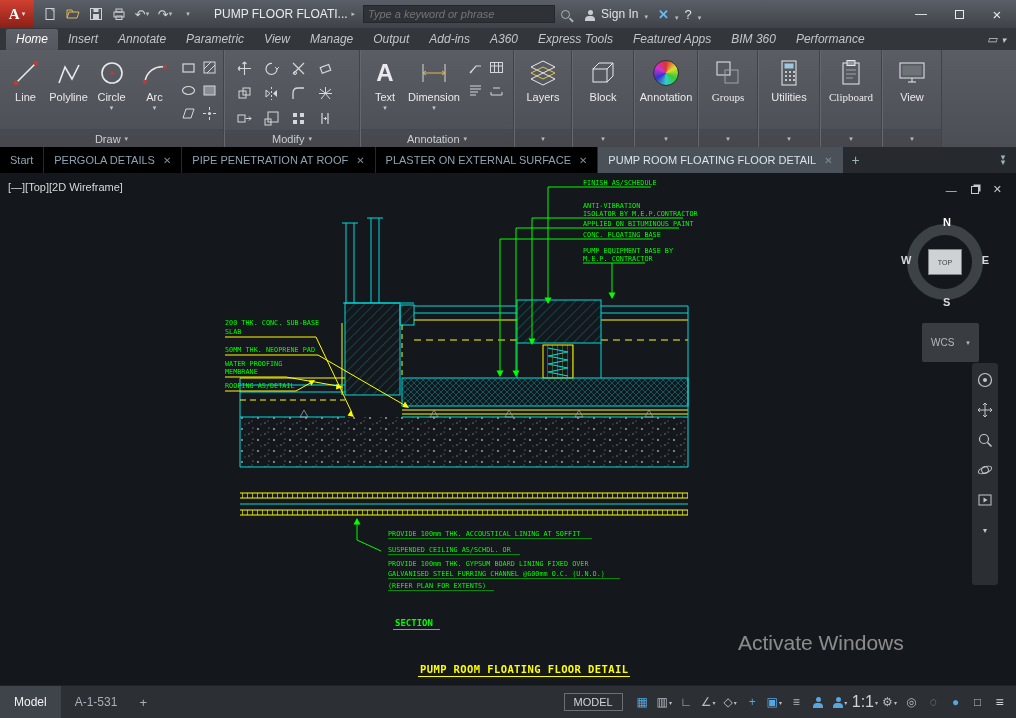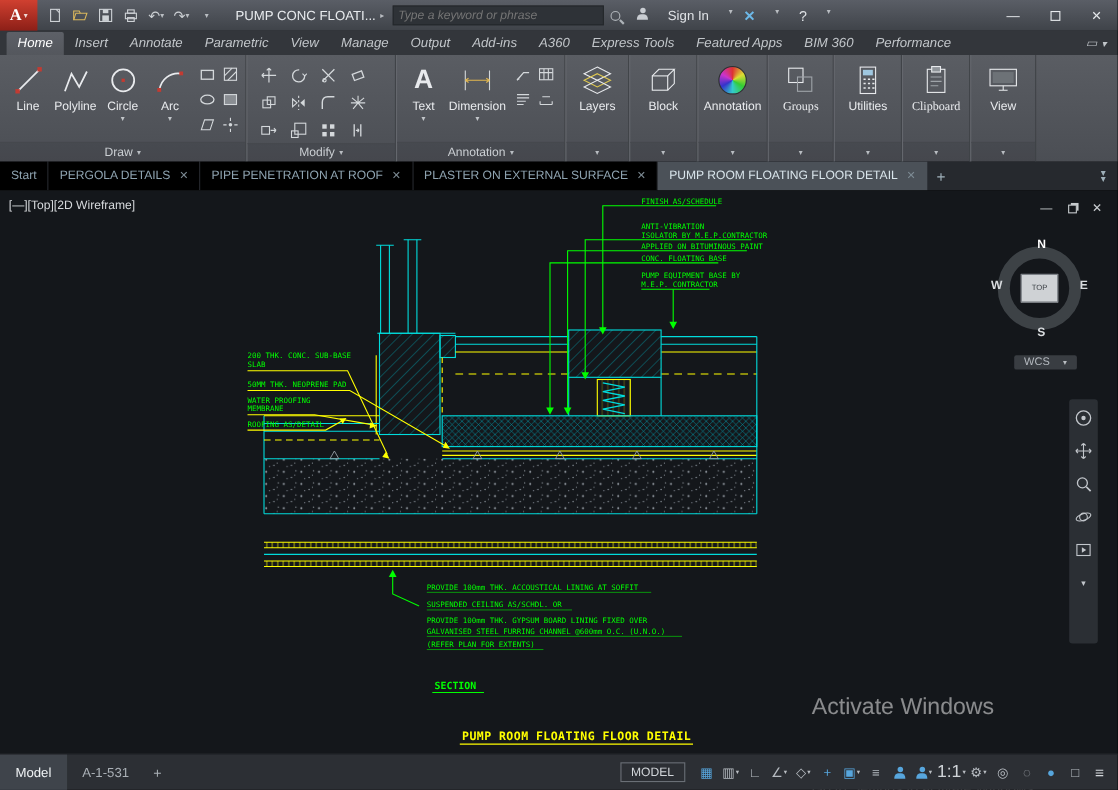--- a/index.html
+++ b/index.html
@@ -19,21 +19,21 @@
   .qtxt { font-size:13px; color:#cdd1d5; }
   .chev { font-size:7px; color:#b9bdc2; }
   .doc-title { font-size:12px; color:#e8ebee; margin:0 4px 0 10px; white-space:nowrap; }
   .searchbox { display:flex; align-items:center; background:#2e3237; border:1px solid #24272b;
     height:18px; width:192px; margin-left:8px; padding:0 4px; }
   .searchbox input { flex:1; background:transparent; border:0; outline:none; color:#c8ccd0;
     font-size:11px; font-style:italic; font-family:"Liberation Sans",sans-serif; }
   .mag { width:9px; height:9px; border:1.5px solid #aeb3b8; border-radius:50%; position:relative; }
   .mag::after { content:""; position:absolute; width:5px; height:1.5px; background:#aeb3b8;
     transform:rotate(45deg); left:7px; top:8px; }
-  .tb-group { display:flex; align-items:flex-start; gap:18px; margin-left:10px; }
+  .tb-group { display:flex; align-items:flex-end; gap:6px; margin-left:10px; }
   .person { width:10px; height:11px; position:relative; display:inline-block; }
   .person::before { content:""; position:absolute; width:5px; height:5px; border-radius:50%;
     background:#c9cdd2; left:2.5px; top:0; }
   .person::after { content:""; position:absolute; width:10px; height:5px; border-radius:4px 4px 0 0;
     background:#c9cdd2; left:0; bottom:0; }
   .signin-label { font-size:12px; color:#dfe2e6; }
   .xchg { color:#6db9e8; font-weight:bold; font-size:13px; }
   .helpq { font-size:13px; color:#dfe2e6; }
   .winbtns { margin-left:auto; display:flex; height:28px; }
   .wbtn { width:38px; height:28px; display:flex; align-items:center; justify-content:center;
@@ -96,21 +96,21 @@
     border:11px solid rgba(130,136,142,0.38); }
   .vc-letter { position:absolute; color:#d7dadd; font-size:11px; font-weight:bold; }
   .vc-n { top:0px; left:44px; color:#ffffff; }
   .vc-s { bottom:0px; left:44px; }
   .vc-w { left:2px; top:38px; }
   .vc-e { right:2px; top:38px; }
   .vc-face { position:absolute; left:29px; top:33px; width:34px; height:26px; background:#cfd2d5;
     border:1px solid #7d8288; color:#3c4046; font-size:7px; display:flex; align-items:center;
     justify-content:center; cursor:pointer; }
   .wcs { position:absolute; left:922px; top:150px; background:rgba(88,93,99,0.55); color:#b4b9bf;
-    font-size:10px; padding:1px 9px; border-radius:2px; display:flex; gap:12px; align-items:center; cursor:pointer; }
+    font-size:10px; padding:14px 9px; border-radius:2px; display:flex; gap:12px; align-items:center; cursor:pointer; }
 
   
   .navbar { position:absolute; left:972px; top:190px; width:26px; height:222px;
     background:rgba(62,67,73,0.55); border-radius:3px; display:flex; flex-direction:column;
     align-items:center; gap:12px; padding-top:8px; }
   .nbi { width:18px; height:18px; display:flex; align-items:center; justify-content:center; cursor:pointer; }
 
   
   .wm1 { position:absolute; left:738px; top:458px; font-size:21px; color:rgba(255,255,255,0.50); }
   .wm2 { position:absolute; left:738px; top:488px; font-size:13px; color:rgba(255,255,255,0.42);margin-top:48px; }
@@ -174,21 +174,21 @@
         <span class="chev">▾</span>
       </span>
     <span class="qbtn">
         <span class="qtxt">↷</span>
         <span class="chev">▾</span>
       </span>
     <span class="qbtn">
         <span class="chev">▾</span>
       </span>
   </div>
-  <span class="doc-title">PUMP CONC FLOATI...</span>
+  <span class="doc-title">PUMP FLOOR FLOATI...</span>
   <span class="chev">▸</span>
   <div class="searchbox">
     <input type="text" placeholder="Type a keyword or phrase" style="">
   </div>
   <span class="qbtn">
       <span class="mag"></span>
     </span>
   <div class="tb-group">
     <span class="person"></span>
     <span class="signin-label">Sign In</span>

